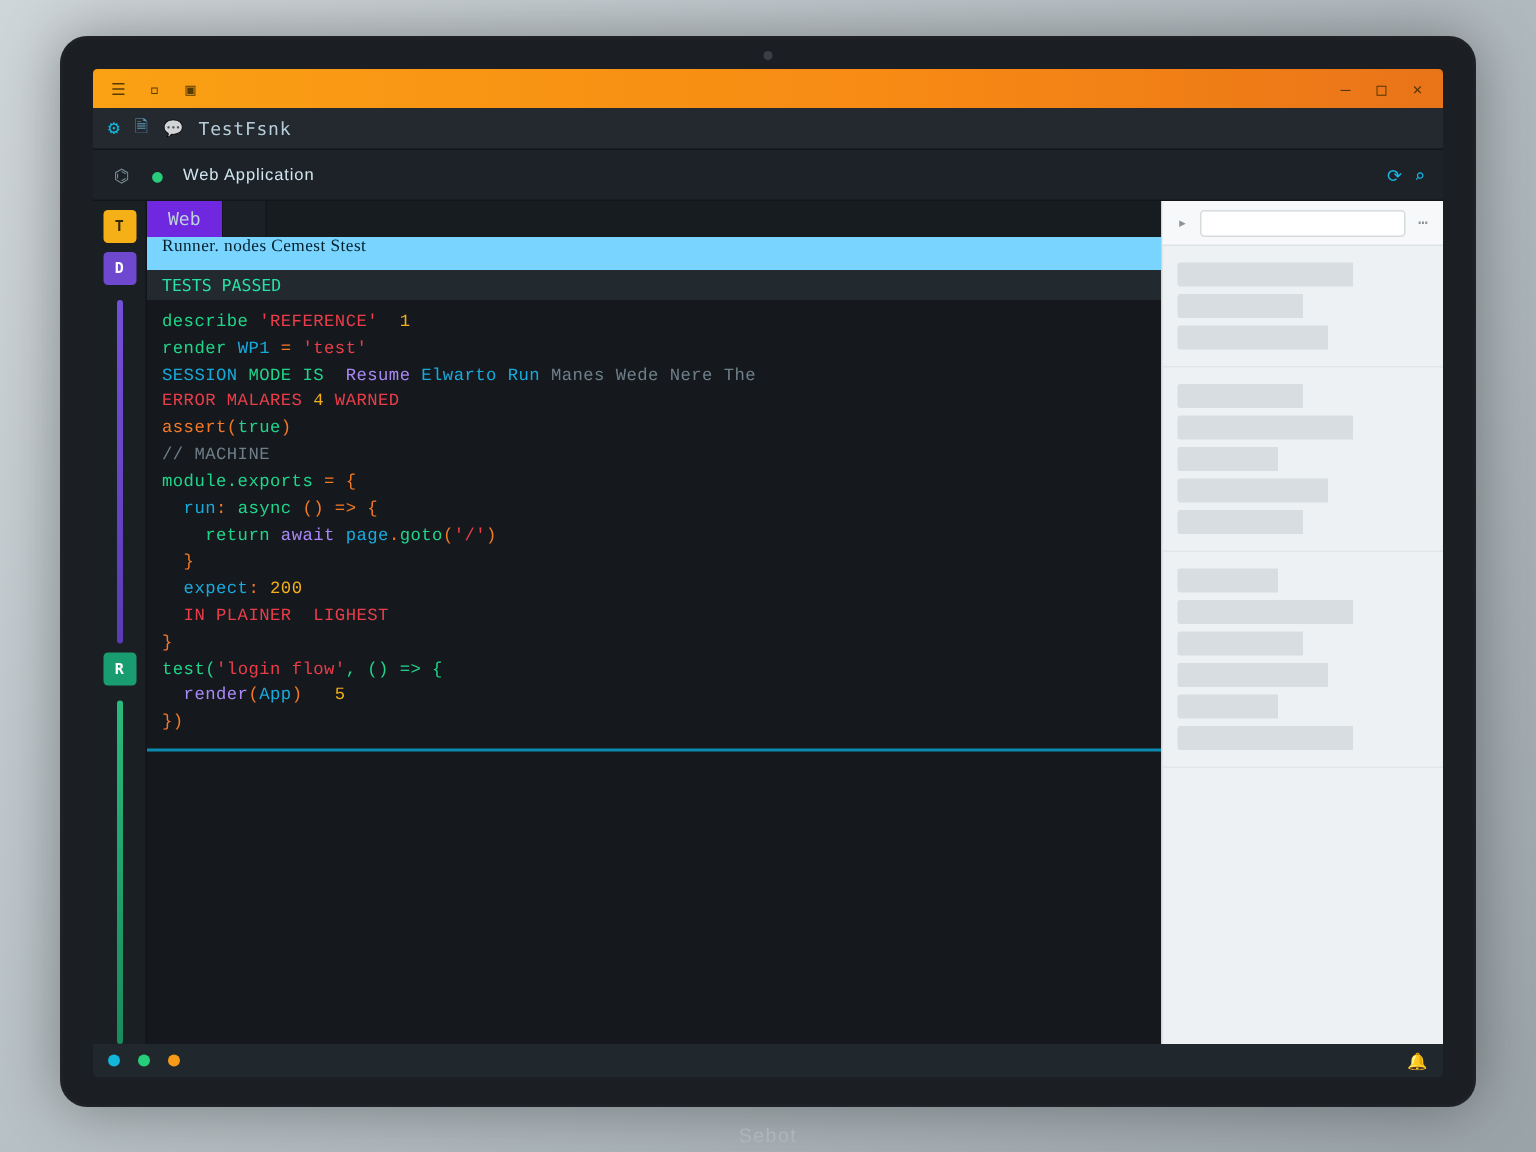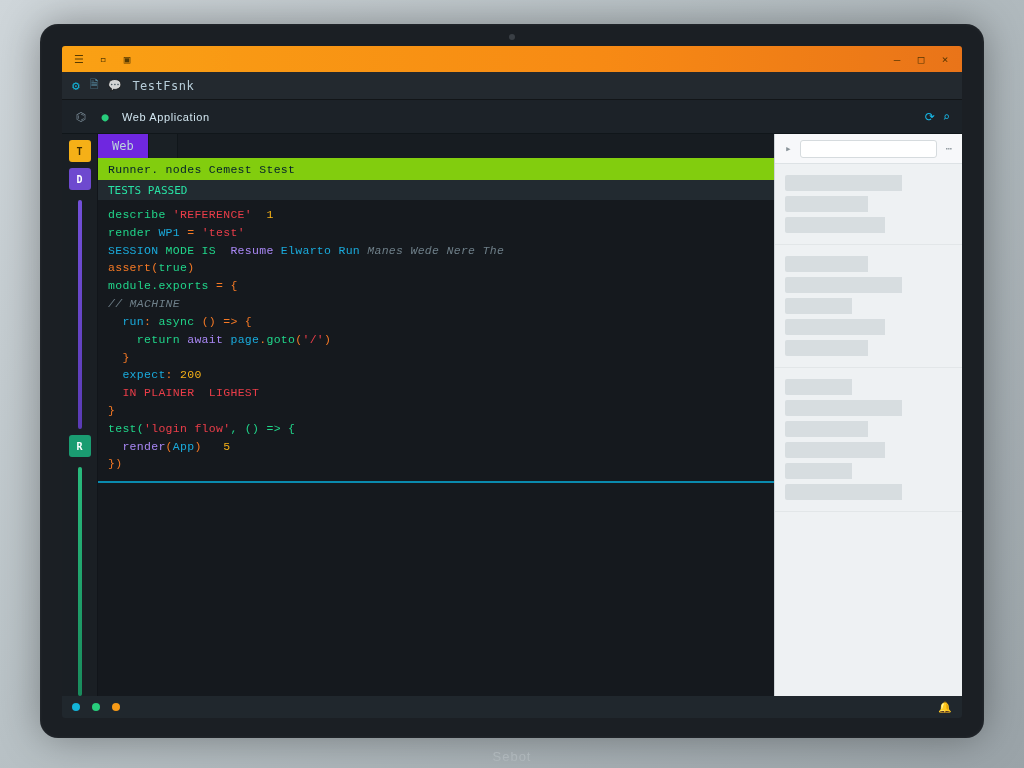--- a/index.html
+++ b/index.html
@@ -70,30 +70,30 @@
   .gutter .gline { width:4px; flex:1; margin-top:4px; border-radius:2px; }
   .gline.purple { background:linear-gradient(#7251d3,#593cb0); }
   .gline.green  { background:linear-gradient(#2eb87e,#1d8a5d); }
 
   .editorcol { flex:1; display:flex; flex-direction:column; min-width:0; }
 
   .tabrow { height:24px; background:#171c21; display:flex; align-items:stretch; }
   .tab { padding:0 14px; display:flex; align-items:center; font-size:12px; color:#bcd2db; background:#6d28d9; border-right:1px solid #10161a; font-family:Consolas,monospace;}
   .tab.inactive { background:#1a2025; color:#6e828c; }
 
-  .banner1 { height:22px; background:#84cc16; color:#05202b; font-size:11.5px; font-family:Liberation Mono, monospace; display:flex; align-items:center; padding:0 10px; letter-spacing:.3px;}
+  .banner1 { height:22px; background:#7dd3fc; color:#05202b; font-size:11.5px; font-family:Liberation Serif, serif; display:flex; align-items:flex-start; padding:0 10px; letter-spacing:.3px;}
   .banner2 { height:20px; background:#222a30; color:#2fe0a5; font-size:11px; font-family:Consolas,monospace; display:flex; align-items:center; padding:0 10px;}
 
   .codearea { flex:1; background:#15191e; overflow:hidden; position:relative; font-family:Consolas, 'Courier New', monospace; font-size:11.5px; line-height:1.55; padding:6px 10px;}
   .code-line { white-space: pre; filter: blur(0.25px); letter-spacing: .3px; }
   .tk-k  { color:#27d38b; } 
   .tk-s  { color:#e43f4a; } 
   .tk-n  { color:#f2b01e; } 
   .tk-t  { color:#1fa9d8; } 
-  .tk-c  { color:#6f7f88;font-style:italic; } 
+  .tk-c  { color:#6f7f88; } 
   .tk-o  { color:#f07a2a; } 
   .tk-p  { color:#a888f0; } 
 
   .divider-green { height:22px; background:linear-gradient(90deg,#1e6e52 0%, #23805e 30%, #15191e 90%); display:flex; align-items:center; padding:0 10px; margin:4px -10px; }
   .divider-green span { color:#6ff0bc; font-size:11px; font-family:Consolas,monospace; }
   .thinrule-cyan { height:2px; background:#0e9dc4; margin:8px -10px; opacity:.85; }
 
   
   .sidepanel {
     width: 188px; background:#eef1f3; border-left:1px solid #cfd5d8;
@@ -171,23 +171,24 @@
             <span>Runner. nodes Cemest Stest</span>
           </div>
         <div class="banner2">
             <span>TESTS PASSED</span>
           </div>
 
         <div class="codearea" id="codearea">
             <div class="code-line"><span class="tk-k">describe </span><span class="tk-s">'REFERENCE'  </span><span class="tk-n">1</span></div>
             <div class="code-line"><span class="tk-k">render </span><span class="tk-t">WP1 </span><span class="tk-o">= </span><span class="tk-s">'test'</span></div>
             <div class="code-line"><span class="tk-t">SESSION </span><span class="tk-k">MODE IS  </span><span class="tk-p">Resume </span><span class="tk-t">Elwarto Run </span><span class="tk-c">Manes Wede Nere The </span></div>
+            <div class="code-line"><span class="tk-s">ERROR MALARES </span><span class="tk-n">4 </span><span class="tk-s">WARNED</span></div>
             <div class="code-line"><span class="tk-o">assert(</span><span class="tk-k">true</span><span class="tk-o">)</span></div>
+            <div class="code-line"><span class="tk-c">// MACHINE</span></div>
             <div class="code-line"><span class="tk-k">module.exports </span><span class="tk-o">= {</span></div>
-            <div class="code-line"><span class="tk-c">// MACHINE</span></div>
             <div class="code-line"><span class="tk-t">  run</span><span class="tk-o">: </span><span class="tk-k">async </span><span class="tk-o">() =&gt; {</span></div>
             <div class="code-line"><span class="tk-k">    return </span><span class="tk-p">await </span><span class="tk-t">page</span><span class="tk-o">.</span><span class="tk-k">goto</span><span class="tk-o">(</span><span class="tk-s">'/'</span><span class="tk-o">)</span></div>
             <div class="code-line"><span class="tk-o">  }</span></div>
             <div class="code-line"><span class="tk-t">  expect</span><span class="tk-o">: </span><span class="tk-n">200</span></div>
             <div class="code-line"><span class="tk-s">  IN PLAINER  </span><span class="tk-s">LIGHEST</span></div>
             <div class="code-line"><span class="tk-o">}</span></div>
             <div class="code-line"><span class="tk-c"></span></div>
             <div class="code-line"><span class="tk-k">test(</span><span class="tk-s">'login flow'</span><span class="tk-k">, () =&gt; {</span></div>
             <div class="code-line"><span class="tk-p">  render</span><span class="tk-o">(</span><span class="tk-t">App</span><span class="tk-o">)   </span><span class="tk-n">5</span></div>
             <div class="code-line"><span class="tk-o">})</span></div>

